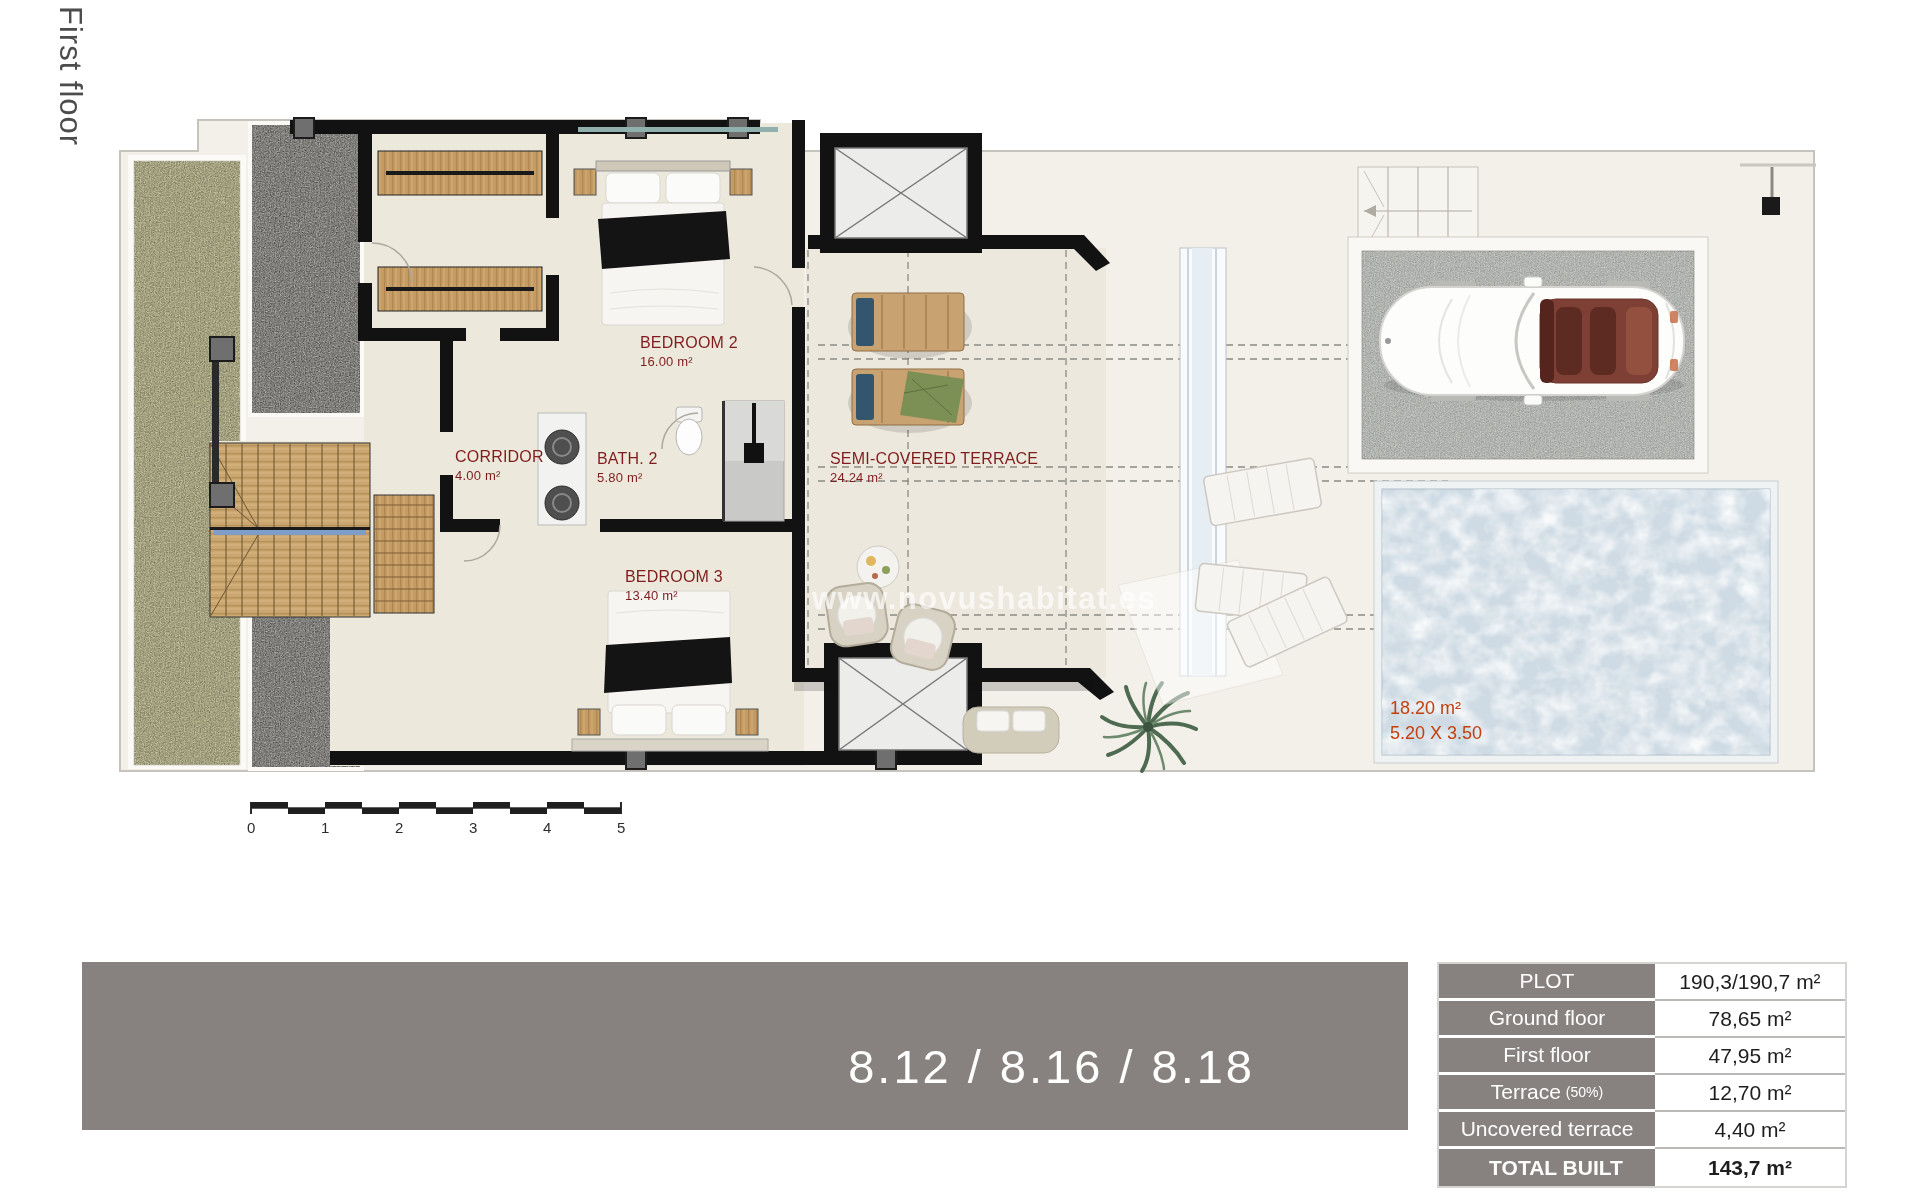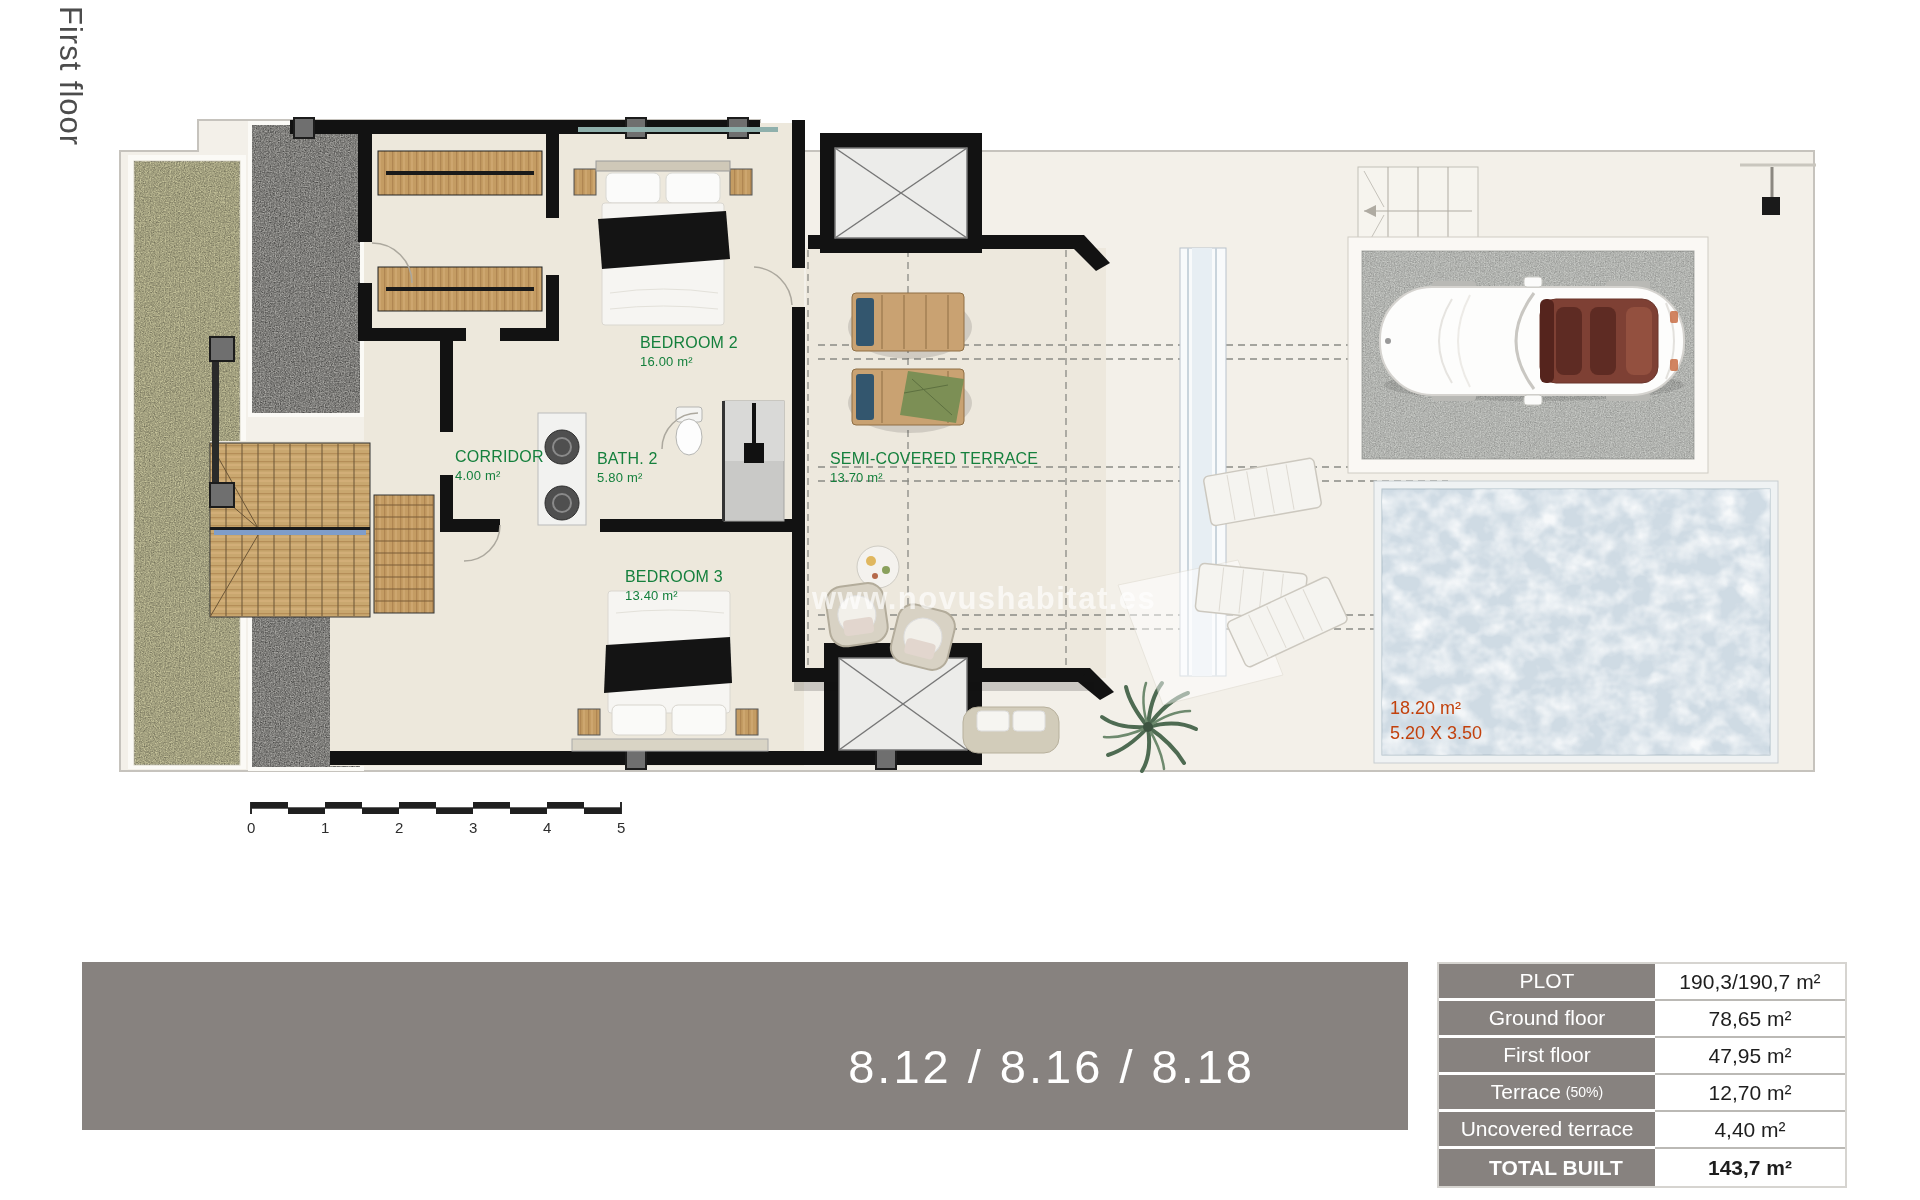--- a/index.html
+++ b/index.html
@@ -3,21 +3,21 @@
 <meta charset="utf-8">
 <style>
   html,body{margin:0;padding:0;background:#fff;}
   body{width:1920px;height:1200px;position:relative;overflow:hidden;
        font-family:"Liberation Sans", sans-serif;}
   .abs{position:absolute;}
   
   .floor-label{left:52px;top:6px;writing-mode:vertical-rl;font-size:31px;
        color:#4c4c4c;letter-spacing:1px;}
   
-  .room-label{color:#15803d;font-size:16px;line-height:19px;letter-spacing:.2px;}
+  .room-label{color:#7f1d1d;font-size:16px;line-height:19px;letter-spacing:.2px;}
   .room-label .area{font-size:13px;}
   .pool-label{color:#c2410c;font-size:18px;line-height:25px;}
   .watermark{left:812px;top:581px;font-size:31px;font-weight:bold;
        color:rgba(255,255,255,.66);letter-spacing:1.5px;}
   
   .scalebar{left:250px;top:799px;width:372px;height:42px;}
   .scalebar .tick{position:absolute;top:20px;font-size:15px;color:#2d2d2d;}
   
   .bottom-bar{left:82px;top:962px;width:1326px;height:168px;background:#87827F;}
   .unit-numbers{position:absolute;right:153px;bottom:36px;color:#fff;
@@ -411,21 +411,21 @@
 <div class="abs room-label" style="left:597px;top:449px">
   <div>BATH. 2</div>
   <div class="area">5.80 m²</div>
 </div>
 <div class="abs room-label" style="left:625px;top:567px">
   <div>BEDROOM 3</div>
   <div class="area">13.40 m²</div>
 </div>
 <div class="abs room-label" style="left:830px;top:449px">
   <div>SEMI-COVERED TERRACE</div>
-  <div class="area">13.70 m²</div>
+  <div class="area">24.24 m²</div>
 </div>
 <div class="abs pool-label" style="left:1390px;top:696px">
   <div>18.20 m²</div>
   <div>5.20 X 3.50</div>
 </div>
 <div class="abs watermark">www.novushabitat.es</div>
 
 <div class="abs scalebar">
   <svg width="372" height="18">
     <line x1="1" y1="9" x2="371" y2="9" stroke="#2B2B2B" stroke-width="1.5"></line>

